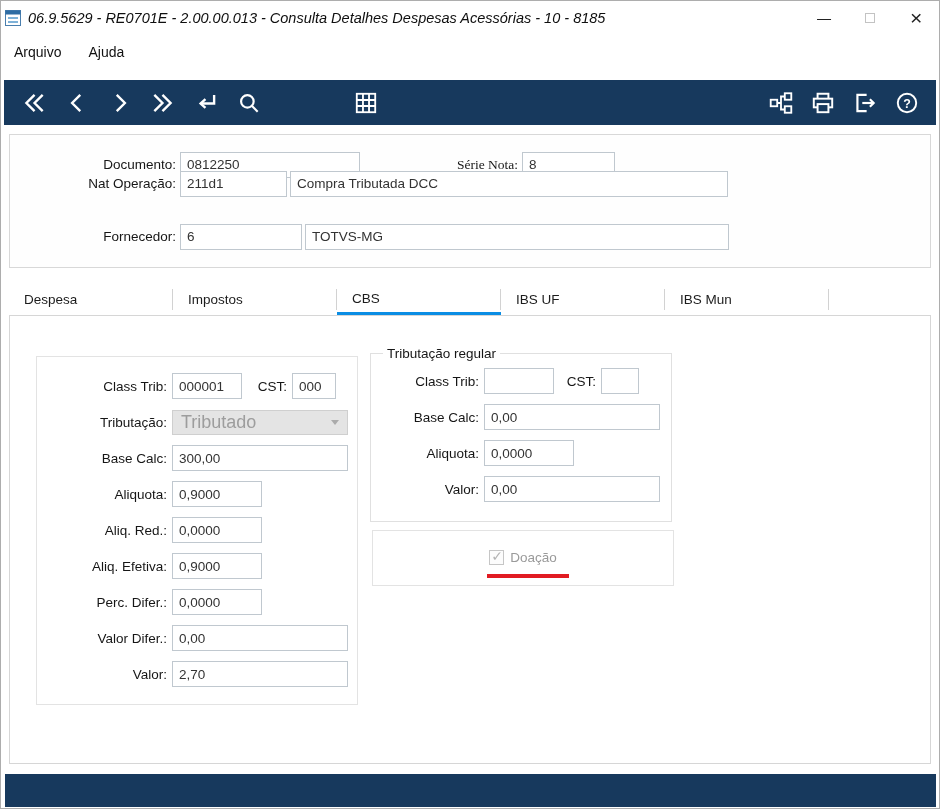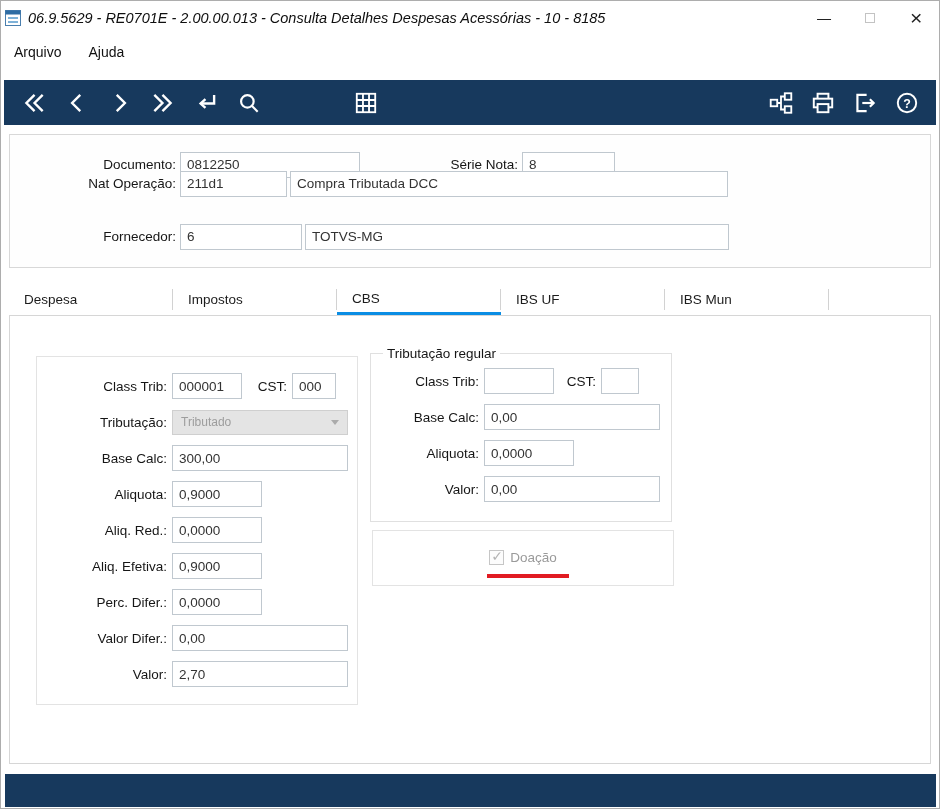--- a/index.html
+++ b/index.html
@@ -24,42 +24,42 @@
   .tb-left { display: flex; align-items: center; gap: 16px; }
   .tb-btn { width: 27px; height: 27px; display: flex; align-items: center; justify-content: center; }
   .tb-grid { margin-left: 74px; }
   .tb-right { margin-left: auto; display: flex; align-items: center; gap: 15px; }
 
   
   .header-panel { margin: 9px 8px 16px; height: 134px; border: 1px solid #d8d8d8; background: #fefefe; position: relative; }
   .hrow { position: absolute; left: 0; right: 0; display: flex; align-items: center; height: 27px; }
   .hrow1 { top: 16px; } .hrow2 { top: 35px; } .hrow3 { top: 88px; }
   .flabel { font-size: 13.5px; color: #161616; text-align: right; margin-right: 4px; }
-  .lab-166 { width: 166px; } .lab-158 { width: 158px; }
+  .lab-166 { width: 166px; } .lab-158 { width: 158px; font-family: Liberation Serif, serif; }
   input.fld { height: 26px; border: 1px solid #c0c8cf; background: #fff; font-family: inherit; font-size: 13.5px; color: #333; padding: 0 6px; }
   .w38{width:38px} .w44{width:44px} .w70{width:70px} .w90{width:90px} .w93{width:93px}
   .w107{width:107px} .w122{width:122px} .w176{width:176px} .w180{width:180px}
   .w424{width:424px} .w438{width:438px}
   .ml3{margin-left:3px}
 
   
   .tabs { margin: 12px 8px 0; display: flex; height: 31px; }
   .tab { width: 164px; position: relative; display: flex; align-items: center; padding-left: 15px; font-size: 13.5px; color: #1c1c1c; cursor: default; }
   .tab::after { content: ""; position: absolute; right: 0; top: 5px; height: 21px; width: 1px; background: #d2d2d2; }
   .tab.active { border-bottom: 3px solid #0a8de4; }
 
   
   .content-panel { margin: 0 8px; height: 449px; border: 1px solid #d6d6d6; position: relative; background: #fff; }
 
   .left-box { position: absolute; left: 26px; top: 40px; width: 322px; border: 1px solid #e3e3e3; padding: 11px 0 12px; }
   .lrow { display: flex; align-items: center; height: 36px; }
   .llabel { width: 130px; text-align: right; margin-right: 5px; font-size: 13.5px; color: #161616; }
   .cst-label { width: 45px; text-align: right; margin-right: 5px; font-size: 13.5px; color: #161616; }
 
-  .selectbox { width: 176px; height: 25px; background: #e4e4e4; border: 1px solid #cfcfcf; display: flex; align-items: center; padding: 0 8px; font-size: 12px; color: #9d9d9d; }
+  .selectbox { width: 176px; height: 25px; background: #e4e4e4; border: 1px solid #cfcfcf; display: flex; align-items: center; padding: 0 8px; font-size: 18px; color: #9d9d9d; }
   .select-chevron { margin-left: auto; width: 0; height: 0; border-left: 4.5px solid transparent; border-right: 4.5px solid transparent; border-top: 5px solid #ababab; }
 
   fieldset.regular { position: absolute; left: 360px; top: 30px; width: 302px; height: 176px; border: 1px solid #e0e0e0; padding: 2px 6px 0; }
   fieldset.regular legend { font-size: 13.5px; color: #161616; padding: 0 4px; margin-left: 6px; }
   .rrow { display: flex; align-items: center; height: 36px; }
   .rlabel { width: 102px; text-align: right; margin-right: 5px; font-size: 13.5px; color: #161616; }
   .rcst-label { width: 42px; text-align: right; margin-right: 5px; font-size: 13.5px; color: #161616; }
 
   .doacao-box { position: absolute; left: 362px; top: 214px; width: 302px; height: 56px; border: 1px solid #e3e3e3; display: flex; align-items: center; justify-content: center; }
   .doacao-cluster { position: relative; display: flex; align-items: center; gap: 6px; padding-bottom: 2px; }

